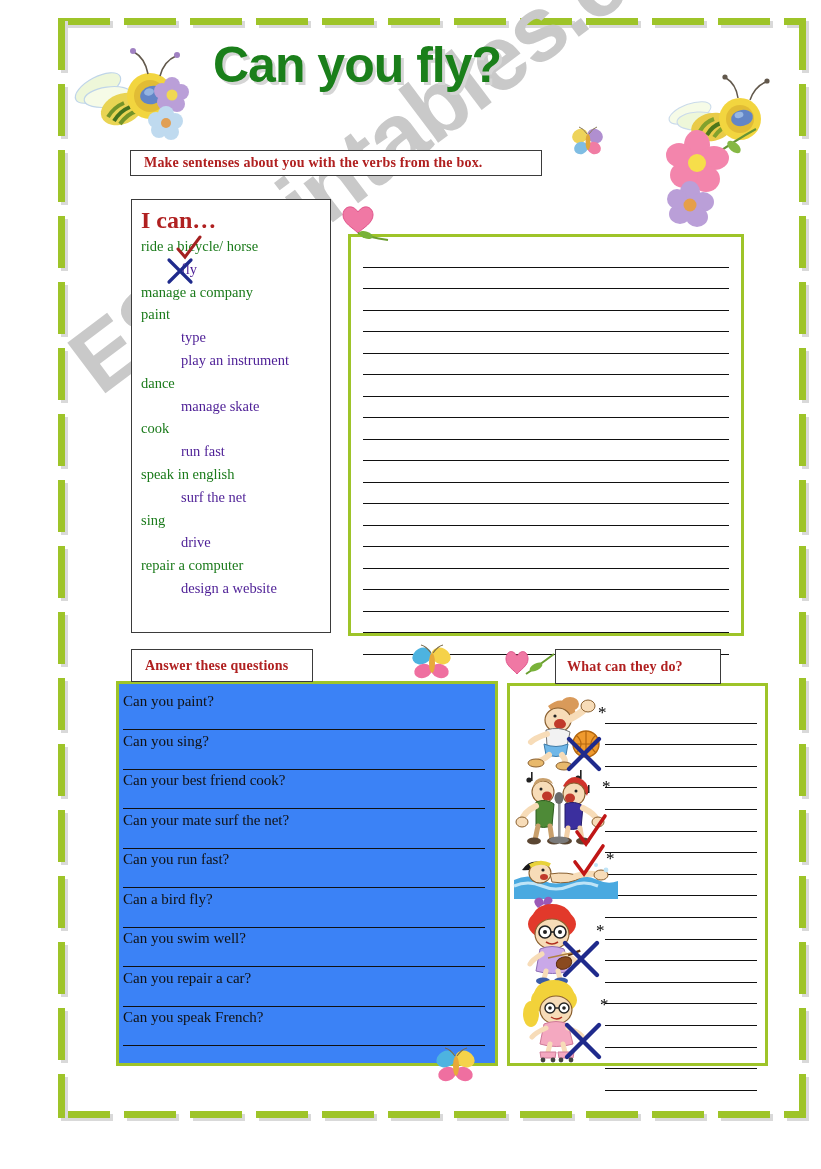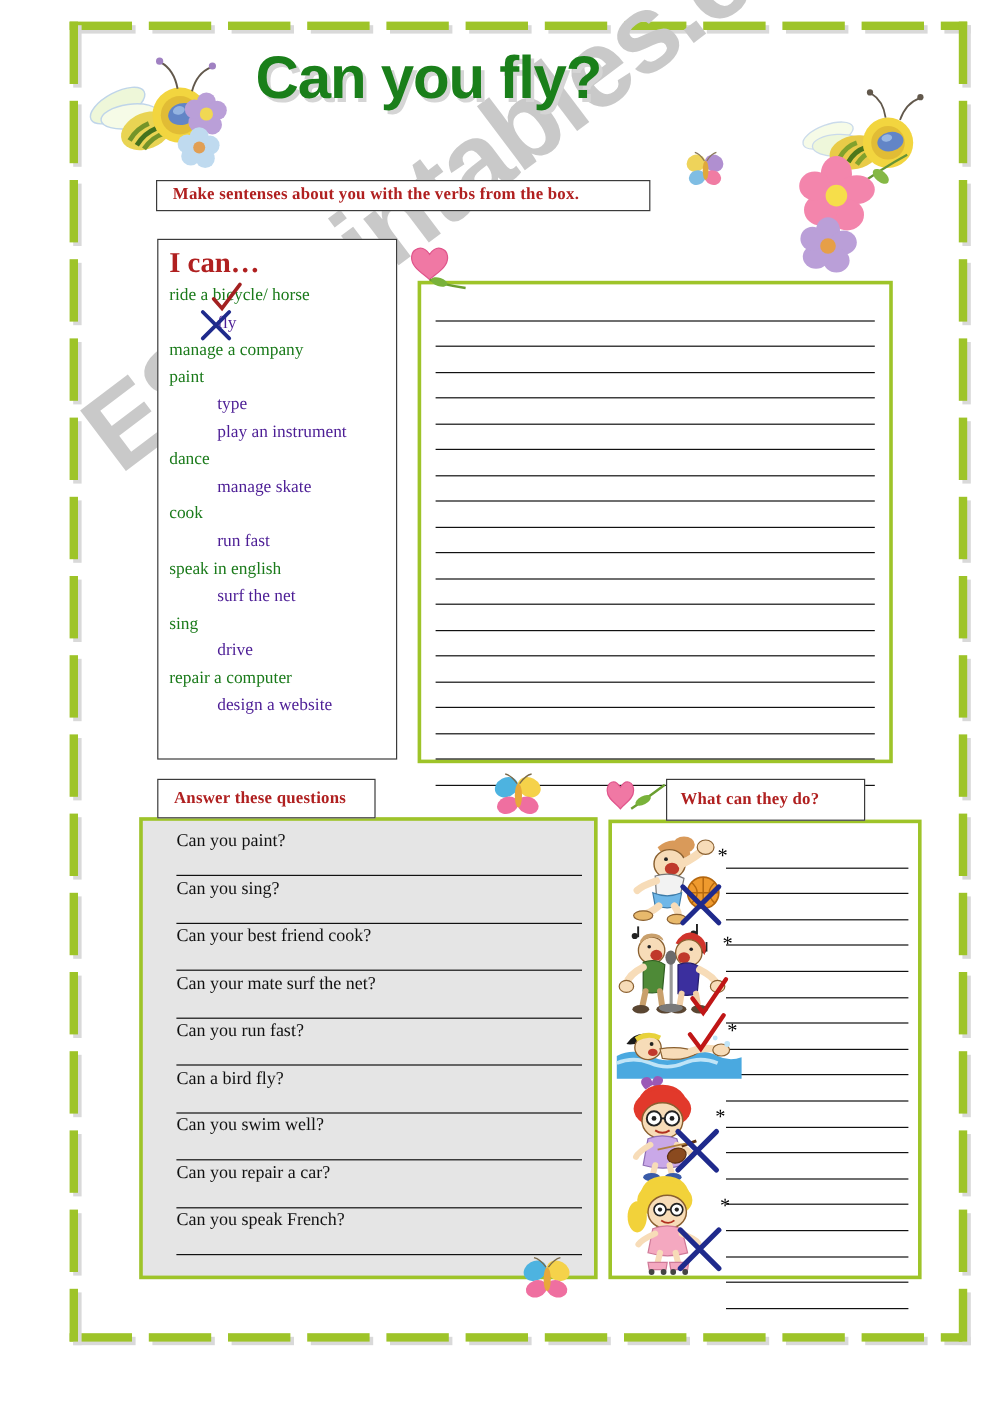--- a/index.html
+++ b/index.html
@@ -129,24 +129,24 @@
     border-bottom:1px solid #111111;
     height:20.5px;
   }
 
   
   #questions-box{
     position:absolute;
     left:116px;top:681px;
     width:382px;height:385px;
     border:3px solid #9ec429;
-    background:#e5e5e5;
+    background:#3b82f6;
     box-sizing:border-box;
     z-index:4;
-    padding:7px 10px 0 28px;
+    padding:7px 10px 0 4px;
   }
   .qitem{height:39.5px;}
   .qitem .qtext{
     font-size:15px;
     color:#111111;
     line-height:20px;
     white-space:nowrap;
   }
   .qitem .qline{
     border-bottom:1px solid #111111;

